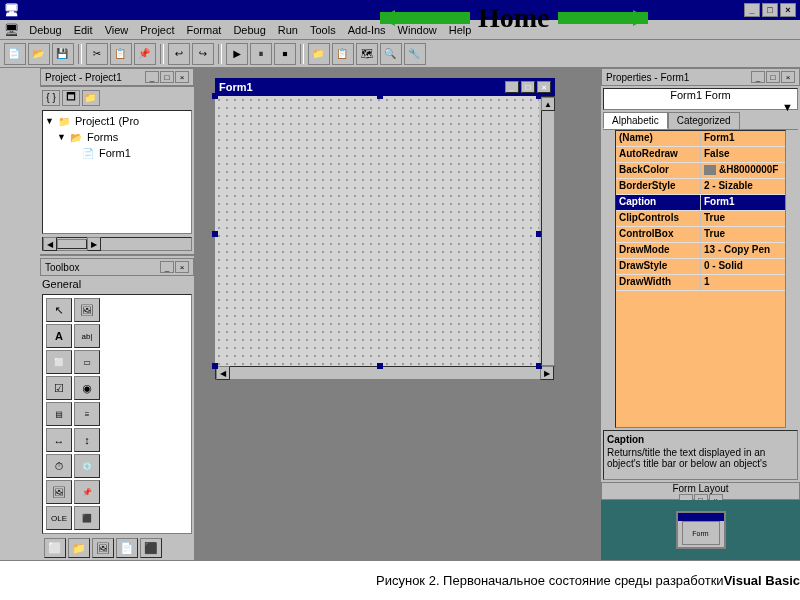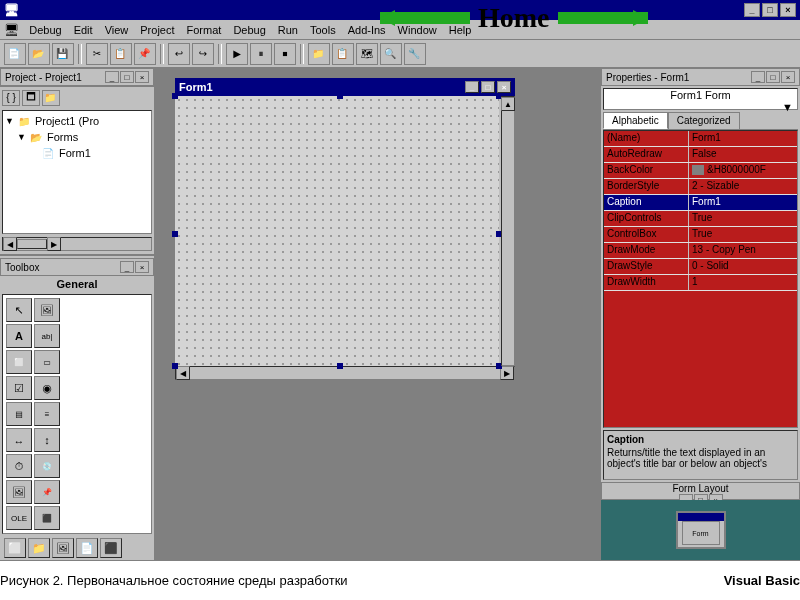--- a/index.html
+++ b/index.html
@@ -114,20 +114,21 @@
       height: calc(600px - 68px - 40px);
     }
 
     
     .left-panel {
       width: 155px;
       background: #c0c0c0;
       border-right: 1px solid #808080;
       display: flex;
       flex-direction: column;
+      margin-left: 40px;
     }
     .panel-title {
       background: #c0c0c0;
       border: 1px solid #808080;
       height: 18px;
       display: flex;
       align-items: center;
       justify-content: space-between;
       padding: 0 4px;
       font-size: 10px;
@@ -200,25 +201,24 @@
       background: #c0c0c0;
       border: 1px solid #808080;
       height: 18px;
       display: flex;
       align-items: center;
       justify-content: space-between;
       padding: 0 4px;
       font-size: 10px;
     }
     .toolbox-label {
-      text-align: center;
+      text-align: left;
       font-size: 11px;
       padding: 2px;
       background: #c0c0c0;
-      font-weight: bold;
     }
     .tool-btn {
       width: 26px;
       height: 24px;
       background: #c0c0c0;
       border: 1px outset #808080;
       display: flex;
       align-items: center;
       justify-content: center;
       font-size: 11px;
@@ -340,24 +340,25 @@
       border-bottom: none;
       cursor: pointer;
     }
     .props-tab.active {
       background: white;
       border-bottom: 1px solid white;
       z-index: 1;
     }
     .props-table {
       flex: 1;
-      background: #b91c1c;
+      background: #fdba74;
       border: 1px inset #808080;
-      margin: 0 2px;
+      margin: 0 14px;
       overflow: hidden;
+      font-weight: bold;
     }
     .prop-row {
       display: flex;
       height: 16px;
       border-bottom: 1px solid #e0e0e0;
       font-size: 10px;
     }
     .prop-row.selected {
       background: #000080;
       color: white;
@@ -429,21 +430,21 @@
       height: 8px;
       width: 100%;
     }
 
     
     .bottom-caption {
       height: 40px;
       background: white;
       display: flex;
       align-items: center;
-      justify-content: space-between;
+      justify-content: flex-end;
       font-size: 13px;
       border-top: 1px solid #808080;
     }
 
     
     .sb-arrow {
       width: 14px;
       height: 14px;
       background: #c0c0c0;
       border: 1px outset #808080;

